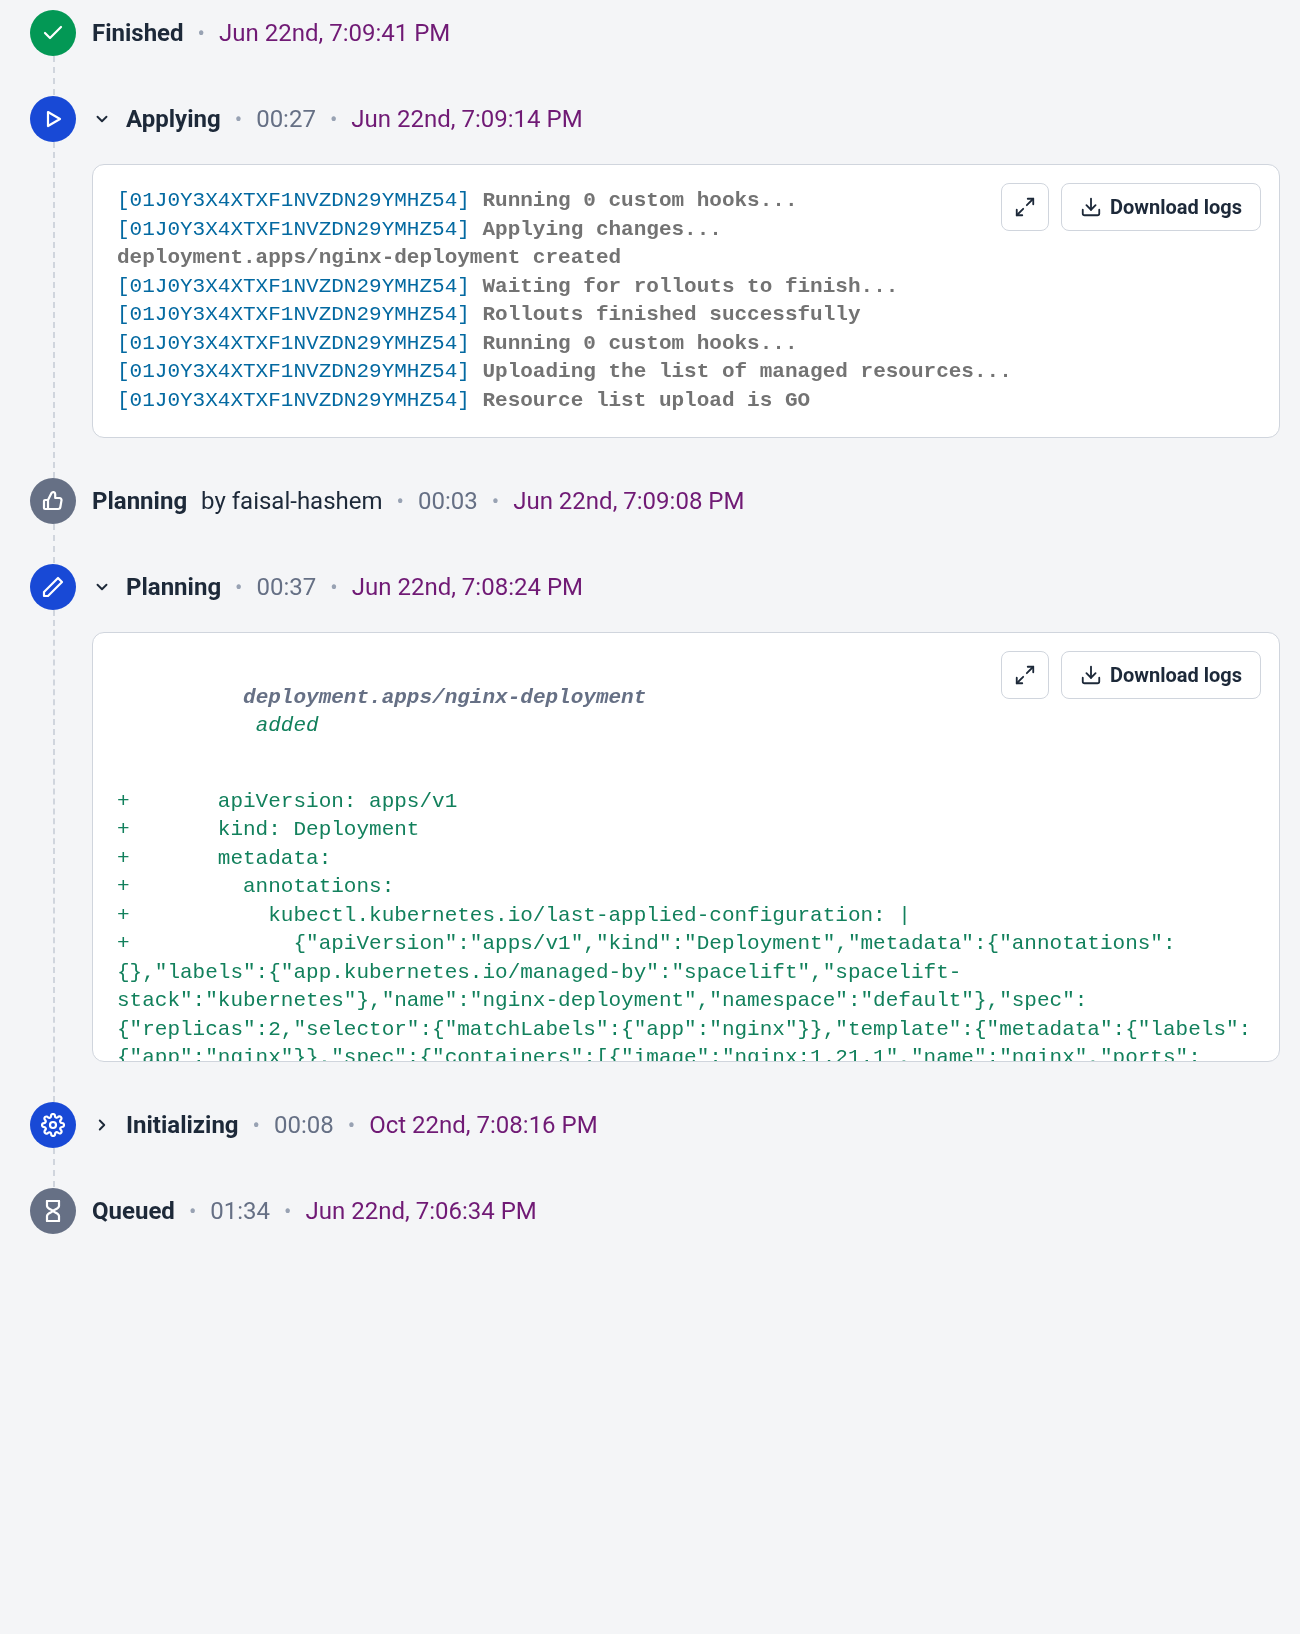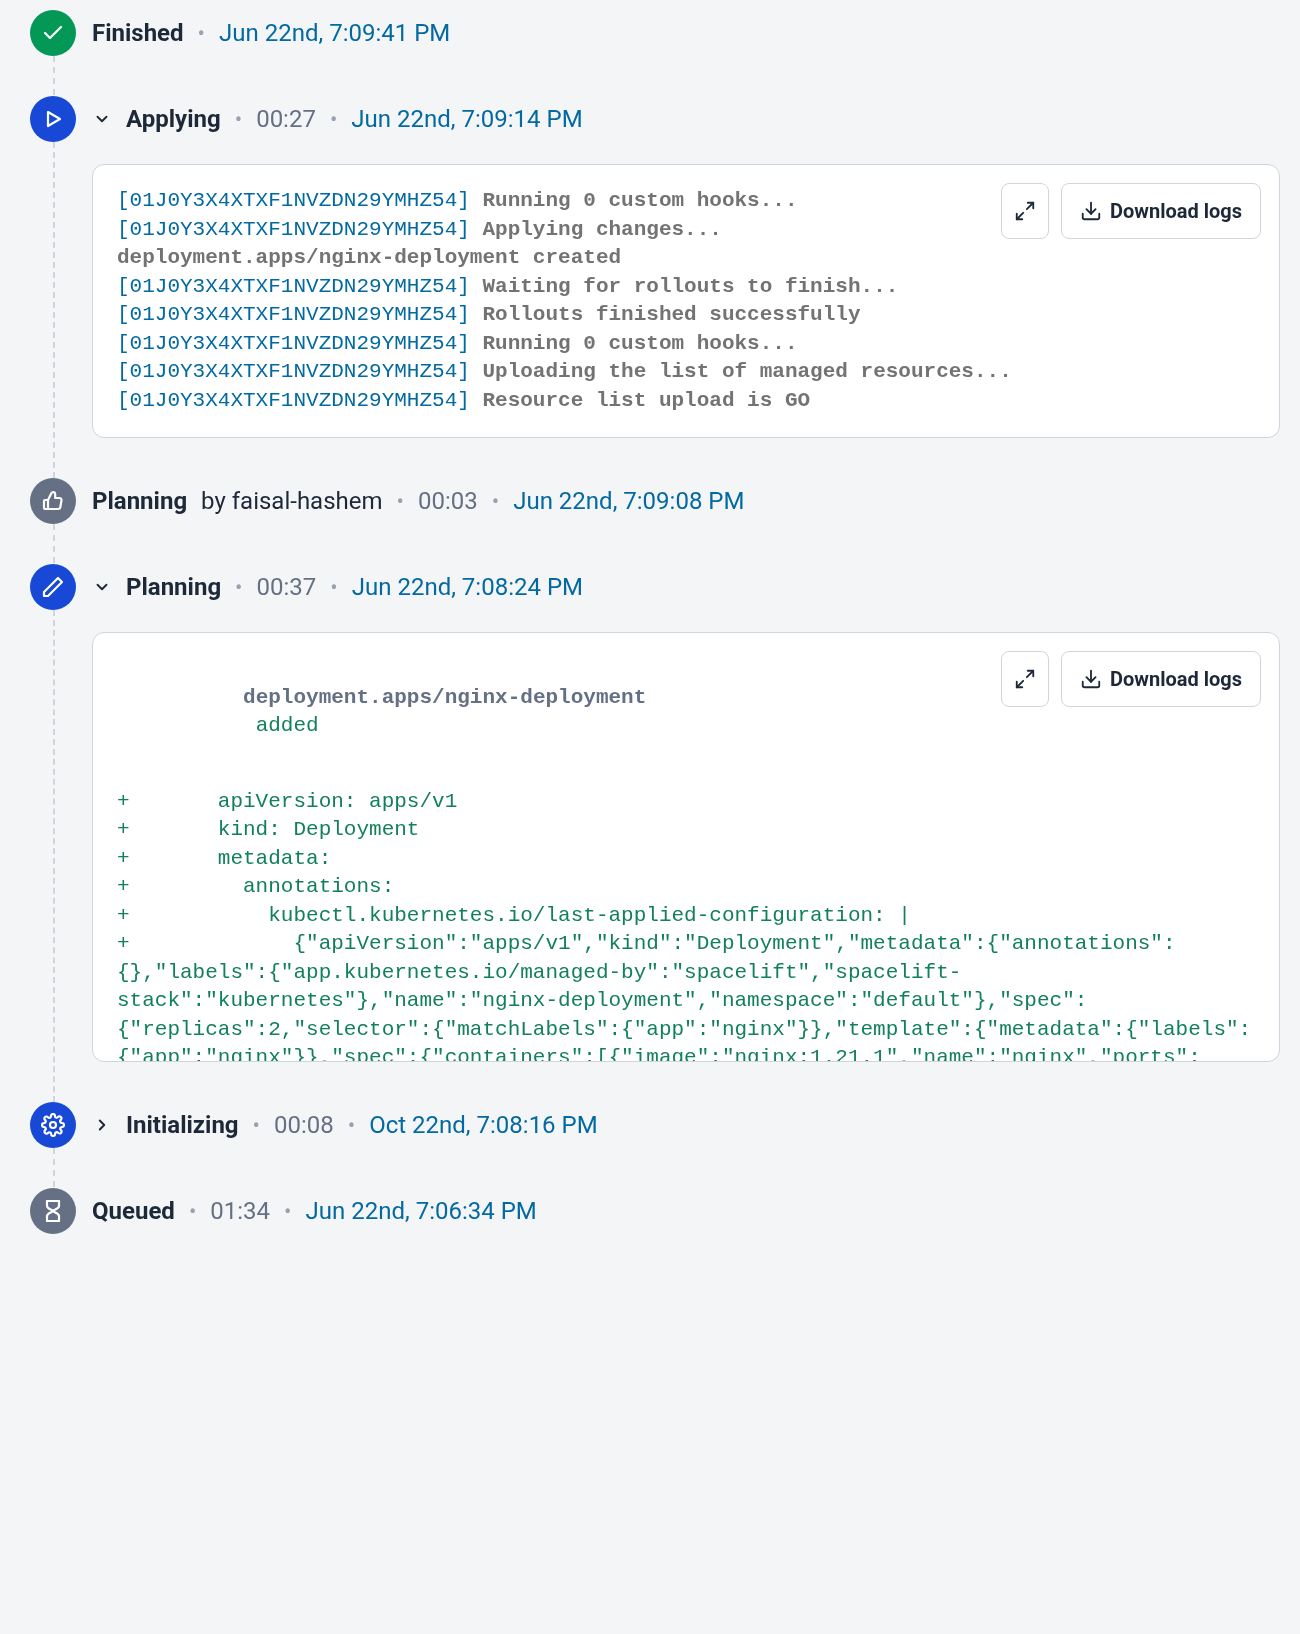--- a/index.html
+++ b/index.html
@@ -98,21 +98,21 @@
     .dot {
       color: #98a2b3;
       font-size: 22px;
     }
     .duration {
       color: #667085;
       font-size: 24px;
       font-weight: 400;
     }
     .timestamp {
-      color: #0369a1;
+      color: #701a75;
       font-size: 24px;
       font-weight: 400;
     }
     .log-container {
       margin-top: 22px;
       background: #ffffff;
       border: 1px solid #d0d5dd;
       border-radius: 12px;
       padding: 22px 24px;
       position: relative;
@@ -123,21 +123,21 @@
       overflow: hidden;
     }
     .log-actions {
       position: absolute;
       top: 18px;
       right: 18px;
       display: flex;
       gap: 12px;
     }
     .action-btn {
-      height: 56px;
+      height: 48px;
       border: 1px solid #d0d5dd;
       border-radius: 8px;
       background: #fff;
       display: flex;
       align-items: center;
       justify-content: center;
       cursor: pointer;
       font-family: -apple-system, BlinkMacSystemFont, "Segoe UI", Roboto, sans-serif;
       font-size: 20px;
       font-weight: 700;
@@ -296,21 +296,21 @@
         <button class="action-btn">
           <svg viewBox="0 0 24 24">
               <path d="M21 15v4a2 2 0 0 1-2 2H5a2 2 0 0 1-2-2v-4"></path>
               <polyline points="7 10 12 15 17 10"></polyline>
               <line x1="12" y1="15" x2="12" y2="3"></line>
             </svg>
           <span>Download logs</span>
         </button>
       </div>
       <div class="log-body widepad">
-        <div class="log-line" style="padding-right:260px; margin-bottom:18px;">
+        <div class="log-line" style="padding-right:260px; margin-bottom:18px;font-style:italic;">
           <span style="color:#667085; font-weight:700;">deployment.apps/nginx-deployment</span>
           <span class="log-green" style="font-weight:400;"> </span><span class="log-green">added</span>
         </div>
         <div class="log-line log-green">+       apiVersion: apps/v1</div>
         <div class="log-line log-green">+       kind: Deployment</div>
         <div class="log-line log-green">+       metadata:</div>
         <div class="log-line log-green">+         annotations:</div>
         <div class="log-line log-green">+           kubectl.kubernetes.io/last-applied-configuration: |</div>
         <div class="log-line log-green">+             {"apiVersion":"apps/v1","kind":"Deployment","metadata":{"annotations":{},"labels":{"app.kubernetes.io/managed-by":"spacelift","spacelift-stack":"kubernetes"},"name":"nginx-deployment","namespace":"default"},"spec":{"replicas":2,"selector":{"matchLabels":{"app":"nginx"}},"template":{"metadata":{"labels":{"app":"nginx"}},"spec":{"containers":[{"image":"nginx:1.21.1","name":"nginx","ports":[{"containerPort":80}]}]}}}}</div>
 

